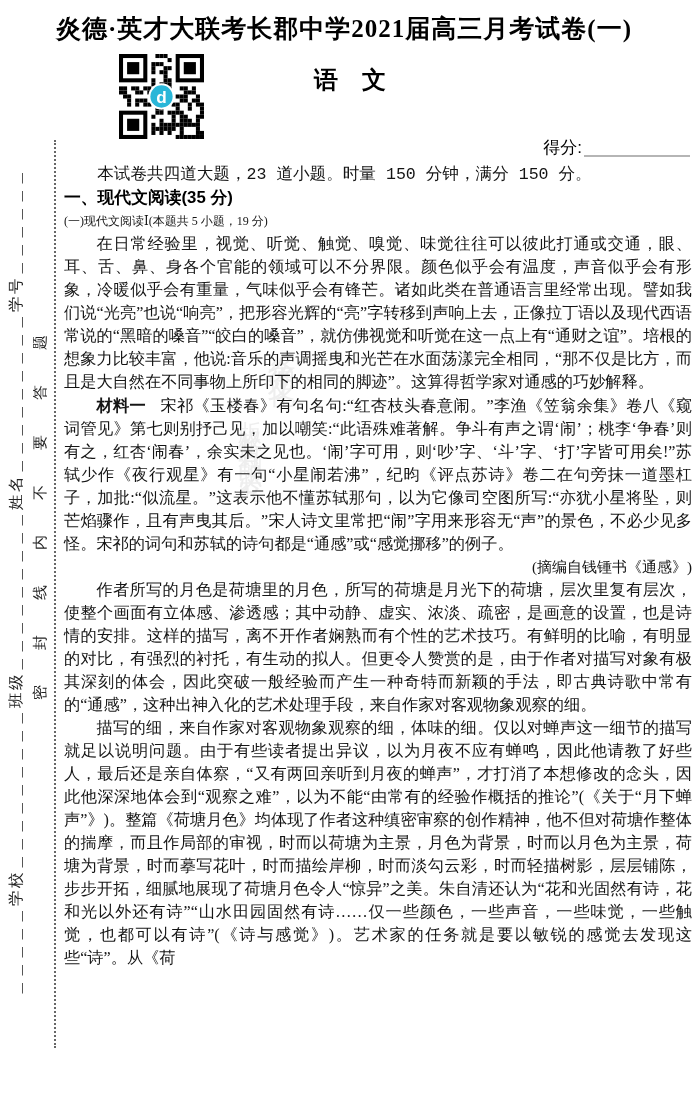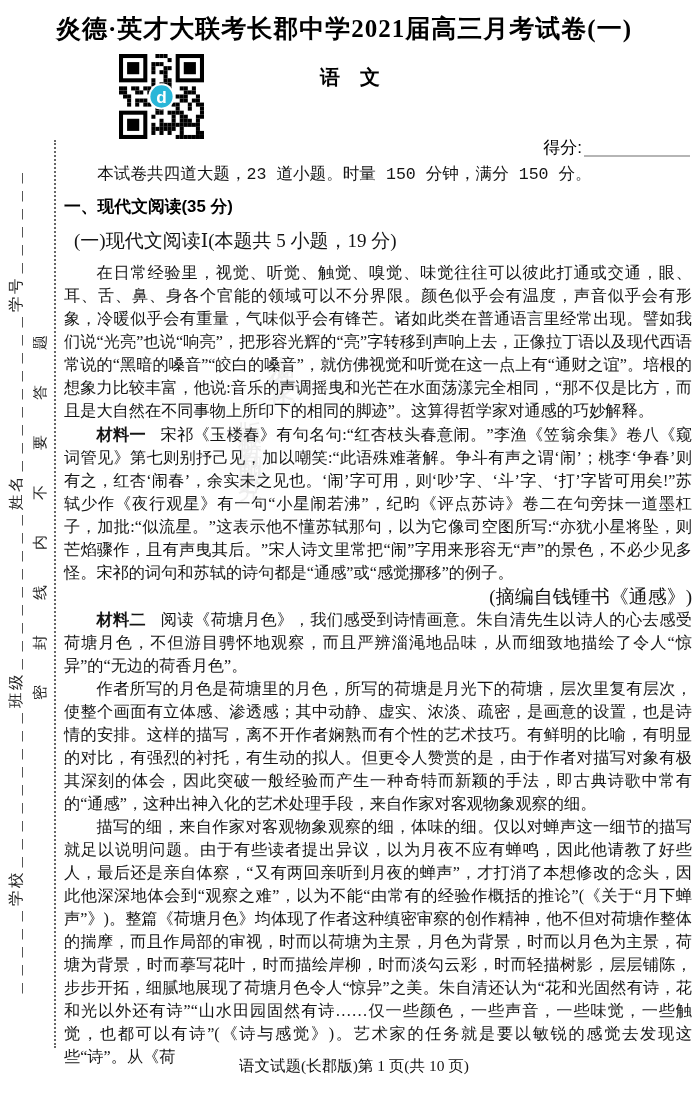--- a/index.html
+++ b/index.html
@@ -11,21 +11,21 @@
   
   .exam-title{
     position:absolute;top:12px;left:56px;width:636px;
     font-family:"Liberation Serif","DejaVu Serif",serif;
     font-weight:bold;font-size:25px;letter-spacing:1px;white-space:nowrap;color:#000;
   }
   .qr-box{position:absolute;left:119px;top:54px;width:85px;height:85px;}
   .subject-title{
     position:absolute;top:64px;left:20px;width:660px;text-align:center;
     font-family:"Liberation Sans","DejaVu Sans",sans-serif;
-    font-weight:bold;font-size:20px;color:#000;
+    font-weight:bold;font-size:24px;color:#000;
   }
   .score-row{
     position:absolute;top:136px;right:10px;
     font-family:"Liberation Sans","DejaVu Sans",sans-serif;
     font-weight:normal;font-size:17px;color:#000;
   }
   .score-blank{
     display:inline-block;width:106px;height:1em;
     border-bottom:2px solid #b5b5b5;vertical-align:-4px;margin-left:2px;
   }
@@ -50,35 +50,35 @@
   }
   
   .wm{
     position:absolute;writing-mode:vertical-rl;color:#9a9a9a;opacity:0.16;
     font-size:28px;letter-spacing:8px;pointer-events:none;
     font-family:"Liberation Serif","DejaVu Serif",serif;
   }
   #wm1{left:262px;top:334px;}
   #wm2{left:234px;top:402px;font-size:24px;}
   
-  .main{position:absolute;top:194px;left:64px;width:628px;}
+  .main{position:absolute;top:185px;left:64px;width:628px;}
   .sec-heading{
     font-family:"Liberation Sans","DejaVu Sans",sans-serif;
     font-weight:bold;font-size:16.8px;line-height:25px;color:#000;margin:0;
   }
-  .sub-heading,.read-note{font-size:19px;line-height:23px;margin:10px;}
+  .sub-heading,.read-note{font-size:12px;line-height:23px;margin:0;}
   .para{
     margin:0;font-size:16.2px;line-height:23px;
     text-align:justify;text-indent:2em;color:#151515;
   }
   .mlabel{
     font-family:"Liberation Sans","DejaVu Sans",sans-serif;
     font-weight:bold;margin-right:0.9em;
   }
-  .source-line{margin:0;font-size:19px;line-height:23px;text-align:right;}
+  .source-line{margin:0;font-size:15px;line-height:23px;text-align:right;}
   
   .footer{
     position:absolute;top:1056px;left:40px;width:628px;text-align:center;
     font-size:15.5px;color:#111;
   }
 </style>
 </head>
 <body>
 
 <div class="page">
@@ -248,22 +248,20 @@
   <div class="main">
     <p class="sec-heading">一、现代文阅读(35 分)</p>
     <p class="sub-heading">(一)现代文阅读Ⅰ(本题共 5 小题，19 分)</p>
 
     <p class="para">在日常经验里，视觉、听觉、触觉、嗅觉、味觉往往可以彼此打通或交通，眼、耳、舌、鼻、身各个官能的领域可以不分界限。颜色似乎会有温度，声音似乎会有形象，冷暖似乎会有重量，气味似乎会有锋芒。诸如此类在普通语言里经常出现。譬如我们说“光亮”也说“响亮”，把形容光辉的“亮”字转移到声响上去，正像拉丁语以及现代西语常说的“黑暗的嗓音”“皎白的嗓音”，就仿佛视觉和听觉在这一点上有“通财之谊”。培根的想象力比较丰富，他说:音乐的声调摇曳和光芒在水面荡漾完全相同，“那不仅是比方，而且是大自然在不同事物上所印下的相同的脚迹”。这算得哲学家对通感的巧妙解释。</p>
 
     <p class="para"><span class="mlabel">材料一</span><span>宋祁《玉楼春》有句名句:“红杏枝头春意闹。”李渔《笠翁余集》卷八《窥词管见》第七则别抒己见，加以嘲笑:“此语殊难著解。争斗有声之谓‘闹’；桃李‘争春’则有之，红杏‘闹春’，余实未之见也。‘闹’字可用，则‘吵’字、‘斗’字、‘打’字皆可用矣!”苏轼少作《夜行观星》有一句“小星闹若沸”，纪昀《评点苏诗》卷二在句旁抹一道墨杠子，加批:“似流星。”这表示他不懂苏轼那句，以为它像司空图所写:“亦犹小星将坠，则芒焰骤作，且有声曳其后。”宋人诗文里常把“闹”字用来形容无“声”的景色，不必少见多怪。宋祁的词句和苏轼的诗句都是“通感”或“感觉挪移”的例子。</span></p>
 
     <p class="source-line">(摘编自钱锺书《通感》)</p>
 
-    <p class="para"><span class="mlabel">材料二</span><span>阅读《荷塘月色》，我们感受到诗情画意。朱自清先生以诗人的心去感受荷塘月色，不但游目骋怀地观察，而且严辨淄渑地品味，从而细致地描绘了令人“惊异”的“无边的荷香月色”。</span></p>
 
     <p class="para">作者所写的月色是荷塘里的月色，所写的荷塘是月光下的荷塘，层次里复有层次，使整个画面有立体感、渗透感；其中动静、虚实、浓淡、疏密，是画意的设置，也是诗情的安排。这样的描写，离不开作者娴熟而有个性的艺术技巧。有鲜明的比喻，有明显的对比，有强烈的衬托，有生动的拟人。但更令人赞赏的是，由于作者对描写对象有极其深刻的体会，因此突破一般经验而产生一种奇特而新颖的手法，即古典诗歌中常有的“通感”，这种出神入化的艺术处理手段，来自作家对客观物象观察的细。</p>
 
     <p class="para">描写的细，来自作家对客观物象观察的细，体味的细。仅以对蝉声这一细节的描写就足以说明问题。由于有些读者提出异议，以为月夜不应有蝉鸣，因此他请教了好些人，最后还是亲自体察，“又有两回亲听到月夜的蝉声”，才打消了本想修改的念头，因此他深深地体会到“观察之难”，以为不能“由常有的经验作概括的推论”(《关于“月下蝉声”》)。整篇《荷塘月色》均体现了作者这种缜密审察的创作精神，他不但对荷塘作整体的揣摩，而且作局部的审视，时而以荷塘为主景，月色为背景，时而以月色为主景，荷塘为背景，时而摹写花叶，时而描绘岸柳，时而淡勾云彩，时而轻描树影，层层铺陈，步步开拓，细腻地展现了荷塘月色令人“惊异”之美。朱自清还认为“花和光固然有诗，花和光以外还有诗”“山水田园固然有诗……仅一些颜色，一些声音，一些味觉，一些触觉，也都可以有诗”(《诗与感觉》)。艺术家的任务就是要以敏锐的感觉去发现这些“诗”。从《荷</p>
   </div>
 
-  <div class="footer">语文试题(长郡版)第 1 页(共 10 页)</div>
 
 </div>
 
 </body></html>

